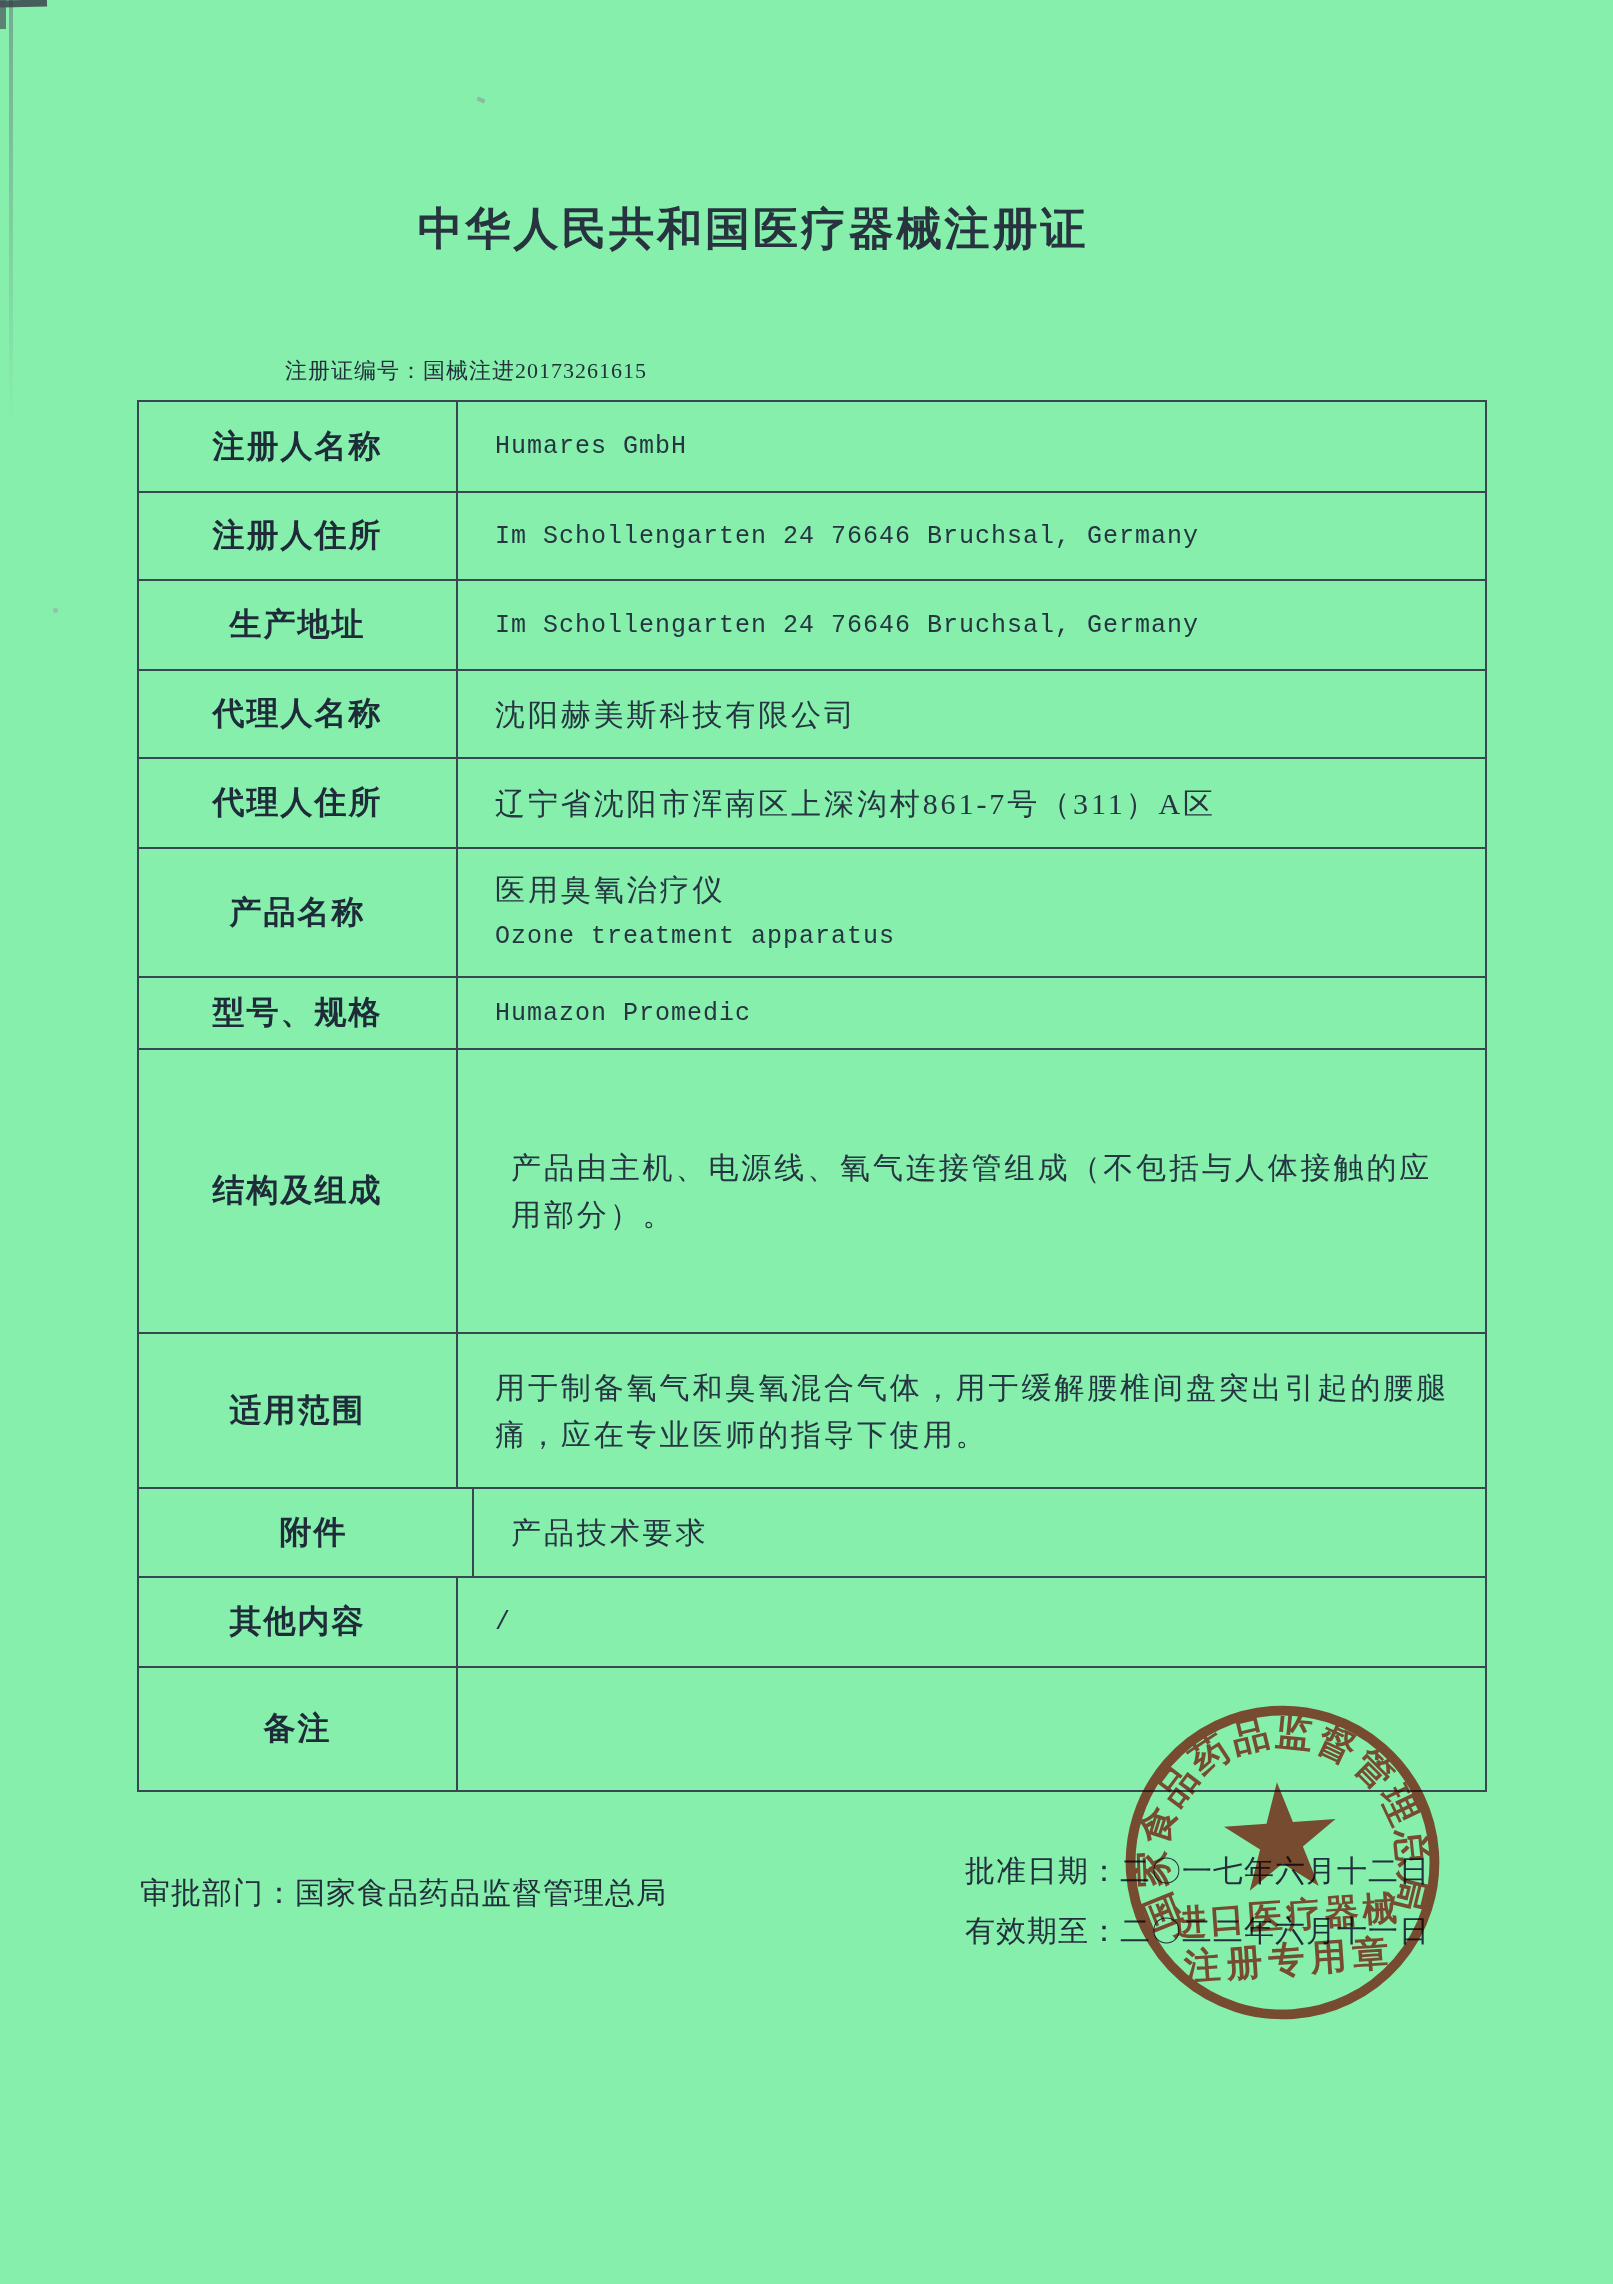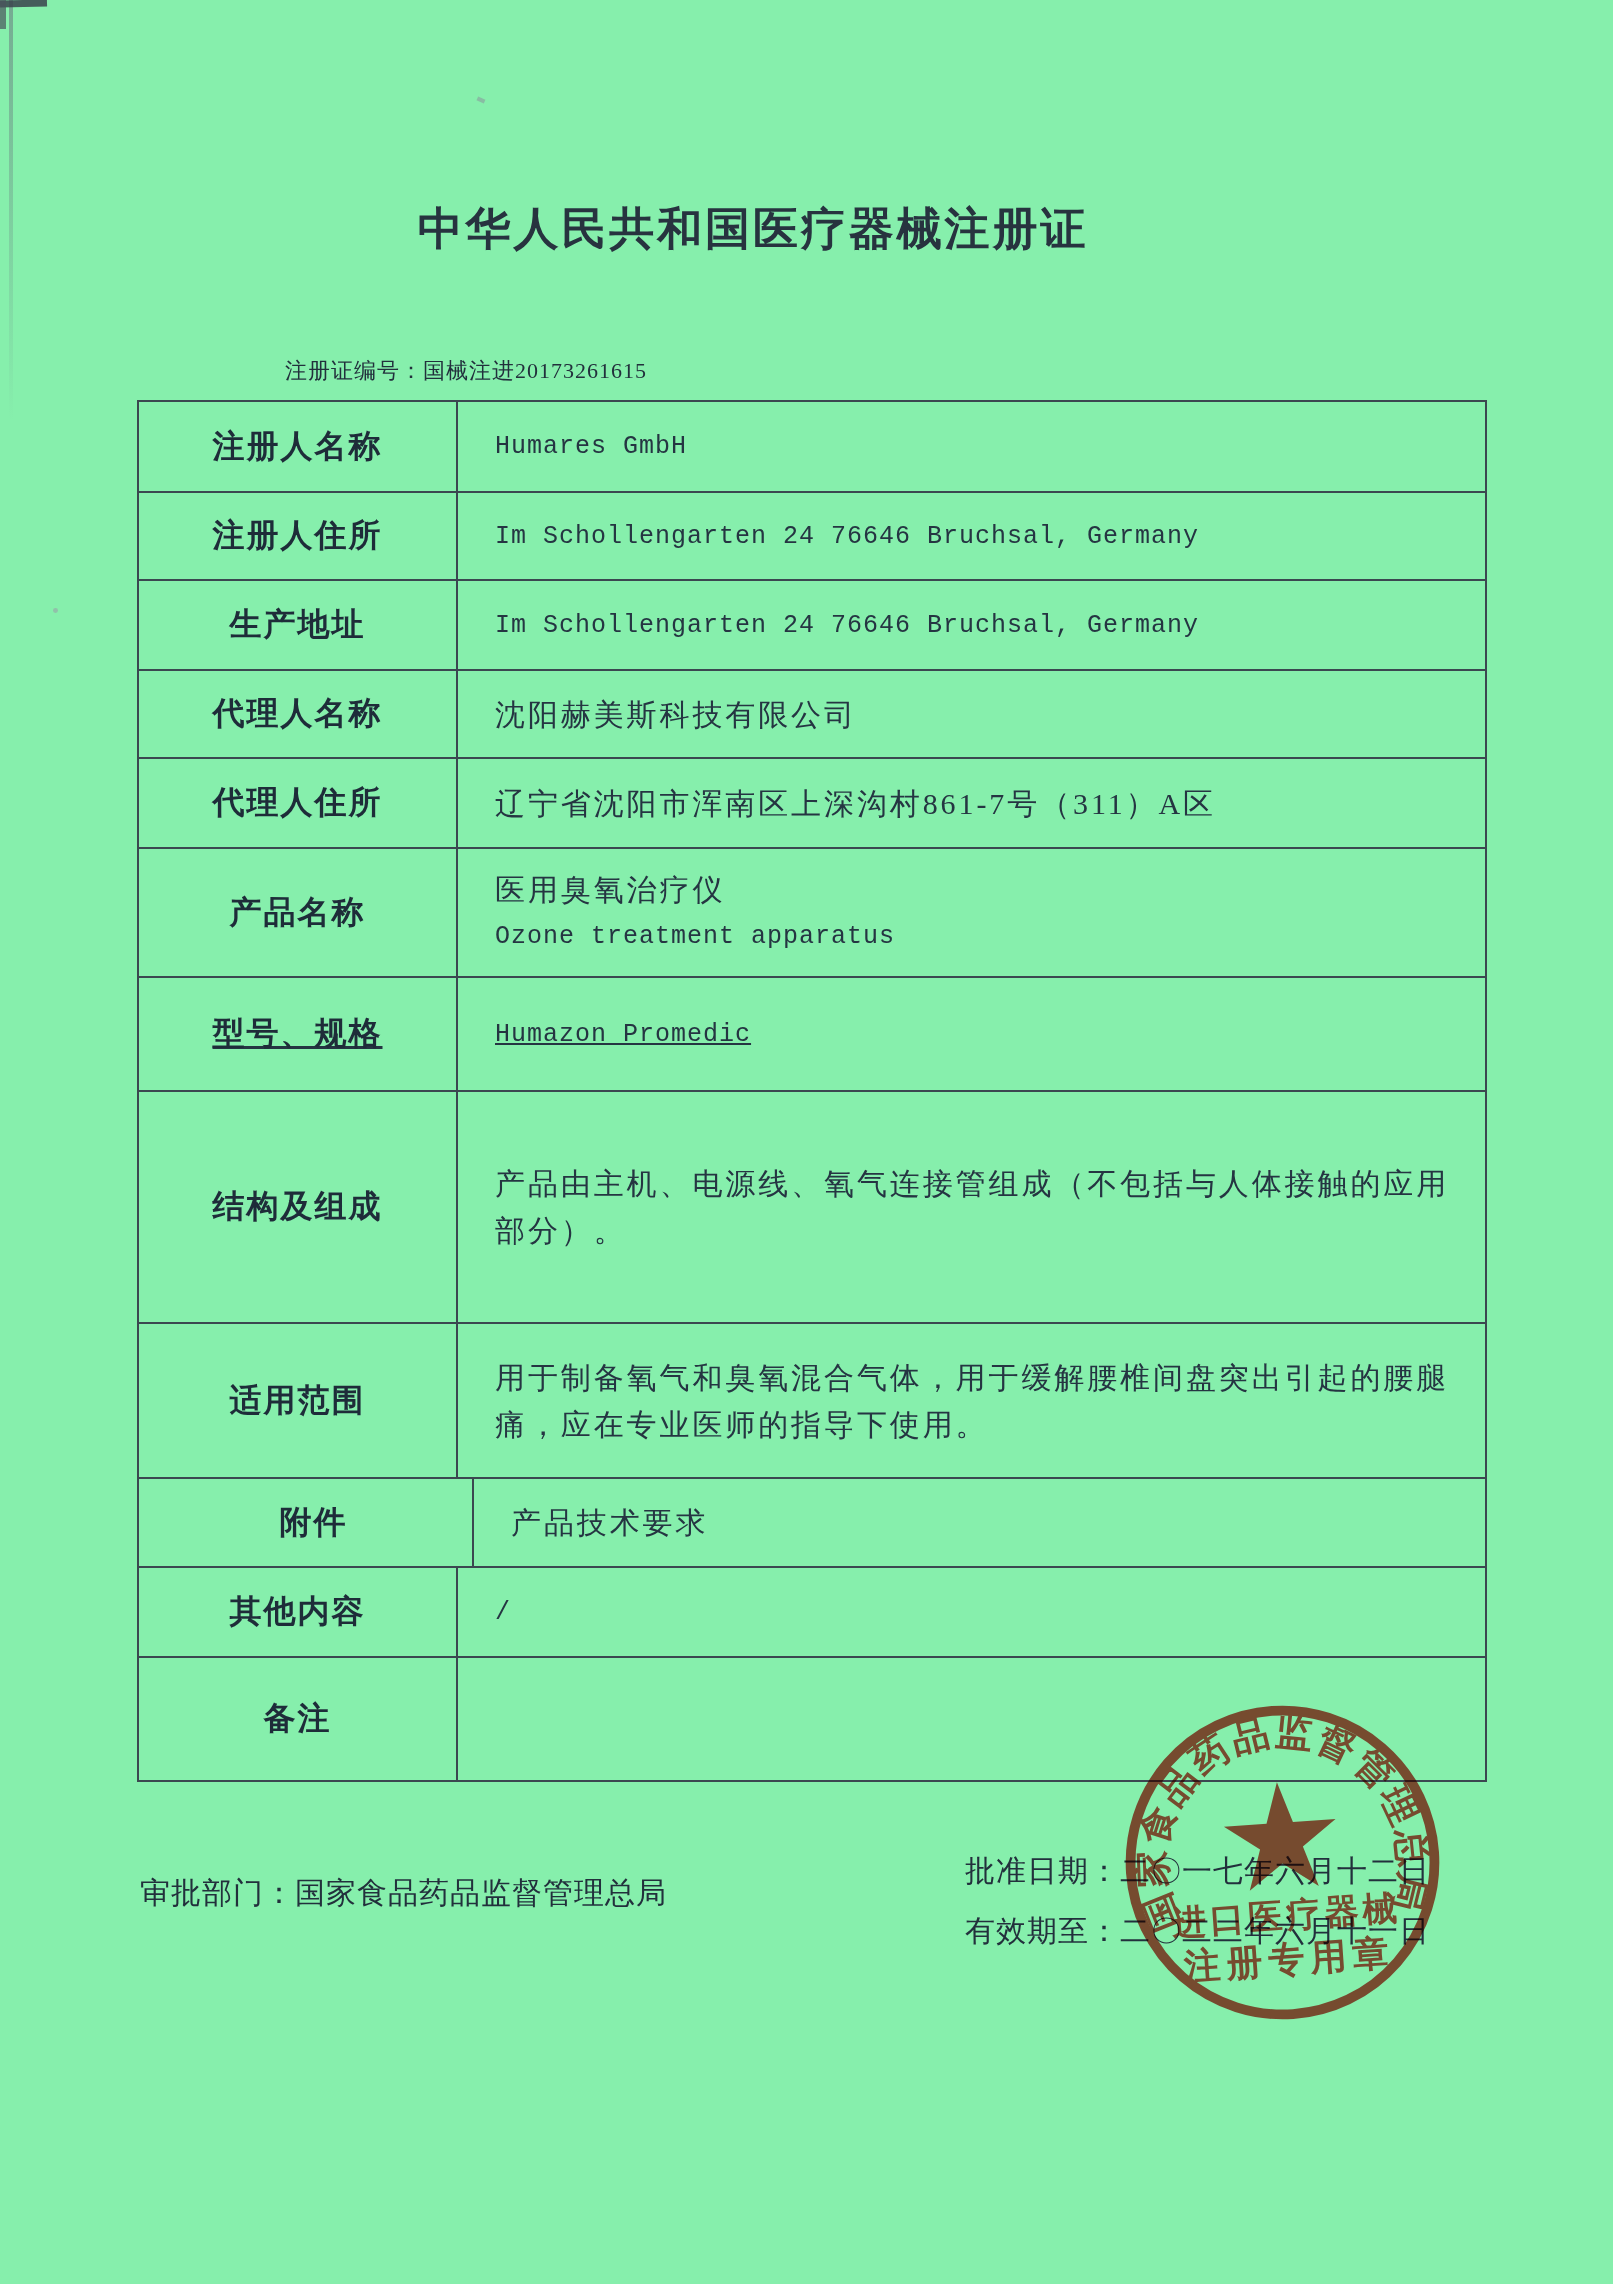--- a/index.html
+++ b/index.html
@@ -30,21 +30,21 @@
   }
 
   .cert-table{
     position:absolute;left:137px;top:400px;width:1350px;
     border:2.9px solid #3b4750;box-sizing:border-box;
     background:transparent;
   }
   .row{display:flex;box-sizing:border-box;}
   .row + .row{border-top:2.9px solid #3b4750;}
   .r1{height:89px;} .r2{height:88px;} .r3{height:90px;} .r4{height:88px;}
-  .r5{height:90px;} .r6{height:129px;} .r7{height:114px;text-decoration:underline;} .r8{height:232px;}
+  .r5{height:90px;} .r6{height:129px;} .r7{height:72px;} .r8{height:284px;gap:16px;}
   .r9{height:155px;} .r10{height:89px;padding-left:16px;} .r11{height:90px;} .r12{height:124px;}
   .cell{box-sizing:border-box;}
   .cell.label{
     width:319px;flex:0 0 319px;
     border-right:2.9px solid #3b4750;
     display:flex;align-items:center;justify-content:center;
     font-size:32px;font-weight:bold;letter-spacing:2px;color:#1e2c39;
   }
   .cell.value{
     flex:1;display:flex;flex-direction:column;justify-content:center;

